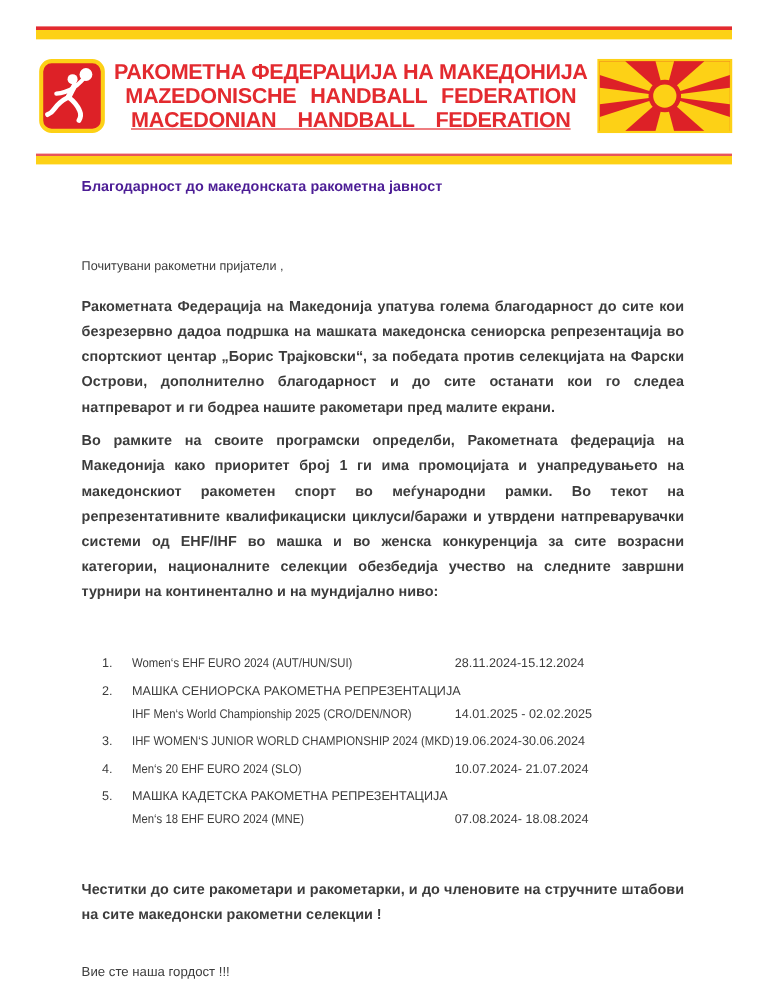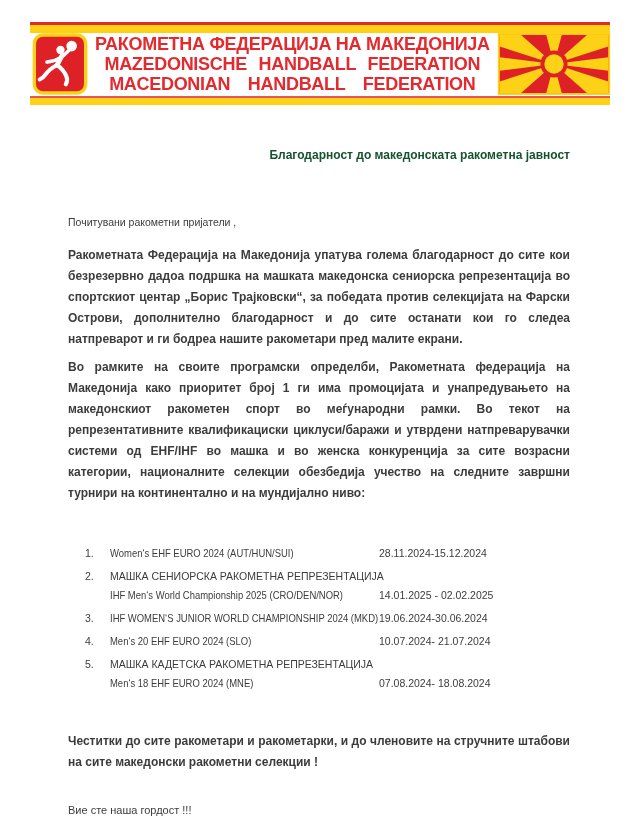--- a/index.html
+++ b/index.html
@@ -14,37 +14,37 @@
   }
 
   
   .header { position: absolute; top: 22px; left: 30px; width: 580px; }
   .bar-red-top    { height: 3px; background: #E32A2F; }
   .bar-yellow-top { height: 8px; background: #FDD116; }
   .bar-red-bot    { height: 2px; background: #E8555a; margin-top: 1px; }
   .bar-yellow-bot { height: 7px; background: #FDD116; }
   .header-body {
     display: flex; align-items: center;
-    height: 62px; background: #ffffff; padding: 0 1px;
+    height: 62px; background: #ffffff; padding: 16px 1px;
   }
   .logo-box { flex: 0 0 58px; height: 62px; }
   .flag-box { flex: 0 0 116px; height: 62px; }
   .org-names {
     flex: 1; text-align: center; padding: 0 6px;
     color: #E32A2F; font-weight: bold; font-size: 18px; line-height: 20px;
     letter-spacing: -0.3px; white-space: nowrap;
   }
   .org-line-2 { word-spacing: 7px; }
-  .org-line-3 { word-spacing: 13px; }
+  .org-line-3 { word-spacing: 13px; text-decoration: underline; }
 
   
   .content { position: absolute; top: 102px; left: 68px; width: 502px; }
   .doc-title {
-    margin: 46px 0 0 0; text-align: right;
-    font-size: 12px; font-weight: bold; color: #14532d;
+    margin: 46px 0 0 0; text-align: left;
+    font-size: 12px; font-weight: bold; color: #4c1d95;
   }
   .salutation { margin: 50px 0 12px 0; font-size: 10.5px; line-height: 21px; }
   .para {
     margin: 7px 0 0 0; font-size: 12px; line-height: 21px;
     text-align: justify;
     font-weight: bold;
   }
 
   
   .t-list { margin-top: 40px; font-size: 10.5px; }

